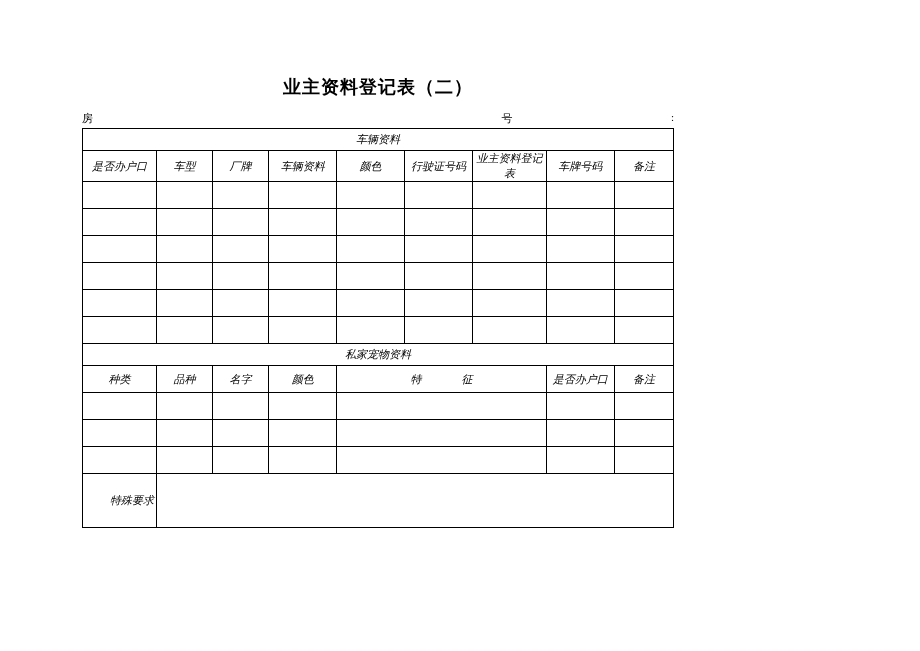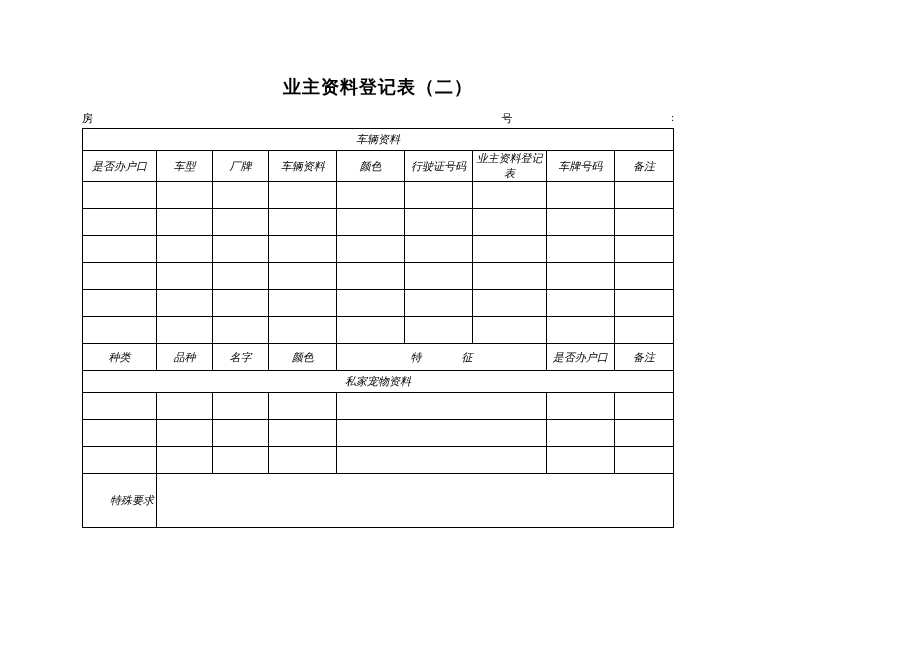--- a/index.html
+++ b/index.html
@@ -168,37 +168,37 @@
           <td></td>
           <td></td>
           <td></td>
           <td></td>
           <td></td>
           <td></td>
           <td></td>
           <td></td>
         </tr>
 
+    <tr>
+      <td colspan="9" class="section-header">私家宠物资料</td>
+    </tr>
     <tr>
       <td>种类</td>
       <td>品种</td>
       <td>名字</td>
       <td>颜色</td>
       <td colspan="3">
         <span class="tezheng-inner">
           <span>特</span><span>征</span>
         </span>
       </td>
       <td>是否办户口</td>
       <td>备注</td>
     </tr>
     <tr>
-      <td colspan="9" class="section-header">私家宠物资料</td>
-    </tr>
-    <tr>
           <td></td>
           <td></td>
           <td></td>
           <td></td>
           <td colspan="3"></td>
           <td></td>
           <td></td>
         </tr>
     <tr>
           <td></td>

